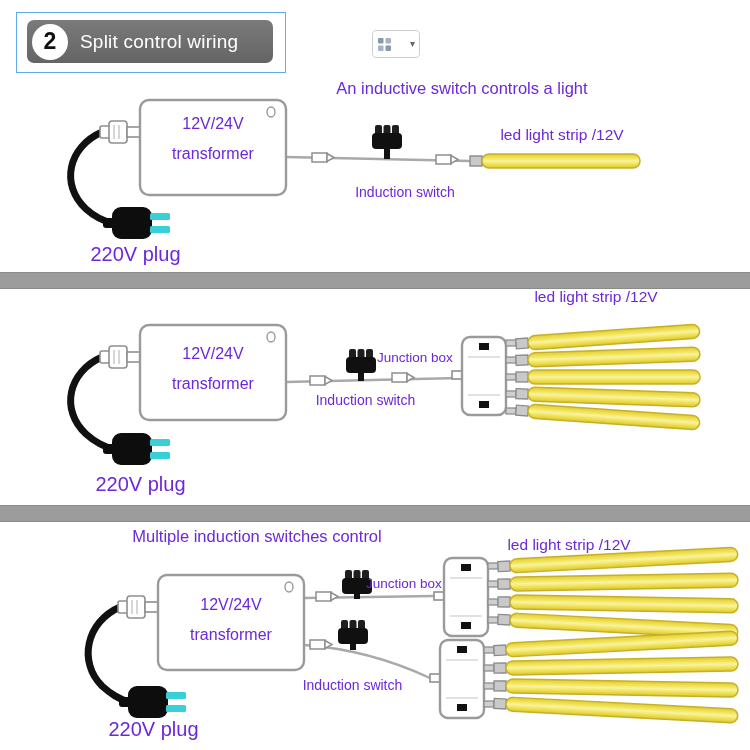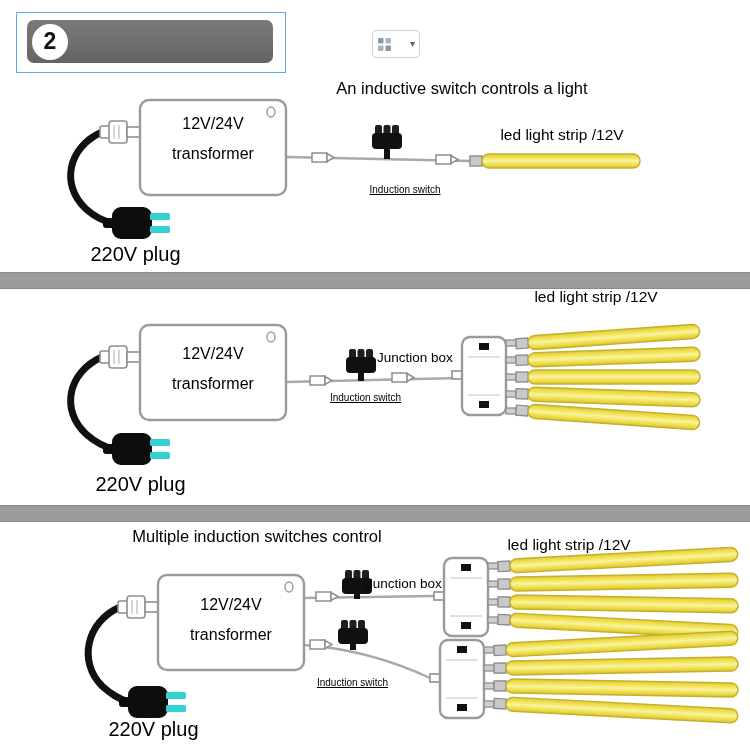--- a/index.html
+++ b/index.html
@@ -1,37 +1,37 @@
 <!DOCTYPE html>
 <html><head>
 <meta charset="utf-8">
 <style>
   html,body{margin:0;padding:0;background:#fff;}
   body{font-family:"Liberation Sans",sans-serif;color:#0b0b0b;}
   .page{position:relative;width:750px;height:750px;background:#fff;overflow:hidden;}
   .abs{position:absolute;}
-  .lbl{position:absolute;color:#000000;white-space:nowrap;}
+  .lbl{position:absolute;color:#6d28d9;white-space:nowrap;}
   .center{text-align:center;}
   
   .sel{position:absolute;left:16px;top:12px;width:268px;height:59px;border:1px solid #5fa9f1;background:#fff;}
   .badge{position:absolute;left:10px;top:7px;width:246px;height:43px;background:linear-gradient(#7a7a7a,#646464);border-radius:7px;display:flex;align-items:center;}
   .badge-circle{width:36px;height:36px;margin-left:5px;background:#fff;border-radius:50%;
     font-size:23px;font-weight:bold;color:#111;display:flex;align-items:center;justify-content:center;}
   .badge-title{margin-left:12px;font-size:19px;color:#fff;letter-spacing:.2px;}
   
   .widget{position:absolute;left:372px;top:30px;width:48px;height:28px;background:#fff;border:1px solid #cfcfcf;
     border-radius:4px;display:flex;align-items:center;justify-content:space-between;padding:0 4px;box-sizing:border-box;cursor:pointer;}
   .caret{font-size:10px;color:#666;line-height:1;}
   
   .divider{position:absolute;left:0;width:750px;height:17px;background:#9c9c9c;
     box-shadow:inset 0 1px 0 #8b8b8b, inset 0 -1px 0 #8b8b8b;}
   
   .title{font-size:16.5px;}
   .small{font-size:13.5px;}
-  .mid{font-size:10px;text-decoration:underline;}
+  .mid{font-size:14px;}
   .plug-lbl{font-size:20px;}
   .strip-lbl{font-size:15.5px;}
   .tx{font-size:16px;}
 </style>
 </head>
 <body>
 
 <div class="page">
 
   <svg width="0" height="0" style="position:absolute" aria-hidden="true">
@@ -77,20 +77,21 @@
         <polygon points="15,0.5 22,4.5 15,8.5" fill="#fff" stroke="#8f8f8f" stroke-width="1.5"></polygon>
       </g>
     </defs>
   </svg>
 
   <div class="sel">
     <div class="badge">
       <div class="badge-circle">
         <span>2</span>
       </div>
+      <span class="badge-title">Split control wiring</span>
     </div>
   </div>
 
   <div class="widget">
     <svg width="15" height="15" viewBox="0 0 15 15">
       <rect x="1" y="1" width="5.5" height="5.5" rx="1" fill="#8a98ab"></rect>
       <rect x="8.5" y="1" width="5.5" height="5.5" rx="1" fill="#a7b2c2"></rect>
       <rect x="1" y="8.5" width="5.5" height="5.5" rx="1" fill="#a7b2c2"></rect>
       <rect x="8.5" y="8.5" width="5.5" height="5.5" rx="1" fill="#8a98ab"></rect>
     </svg>

